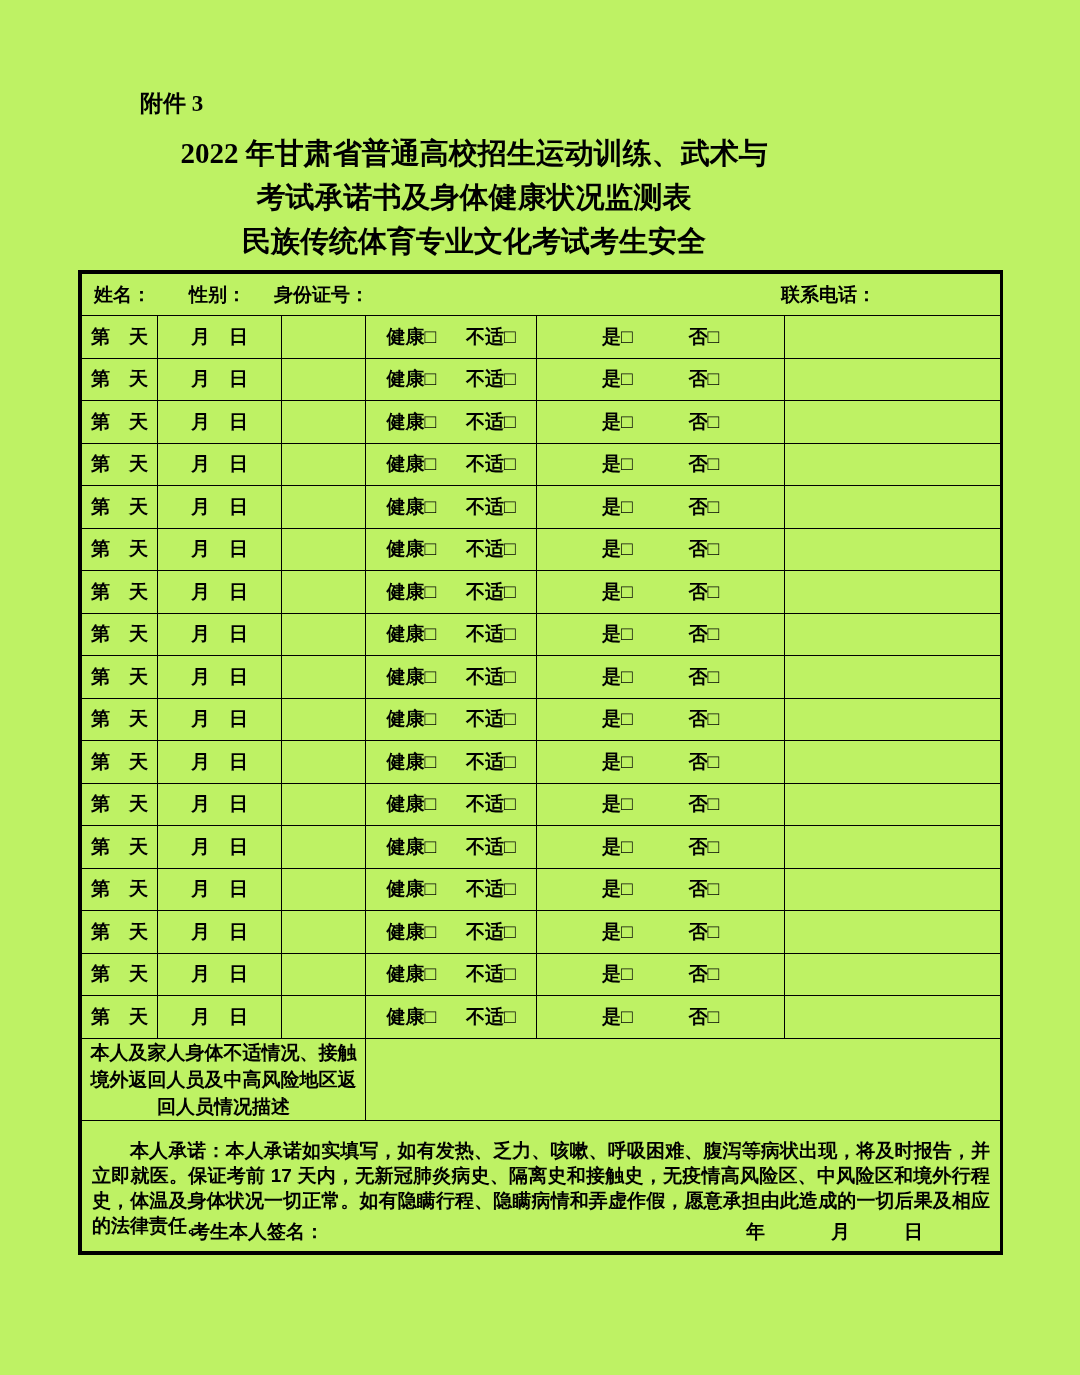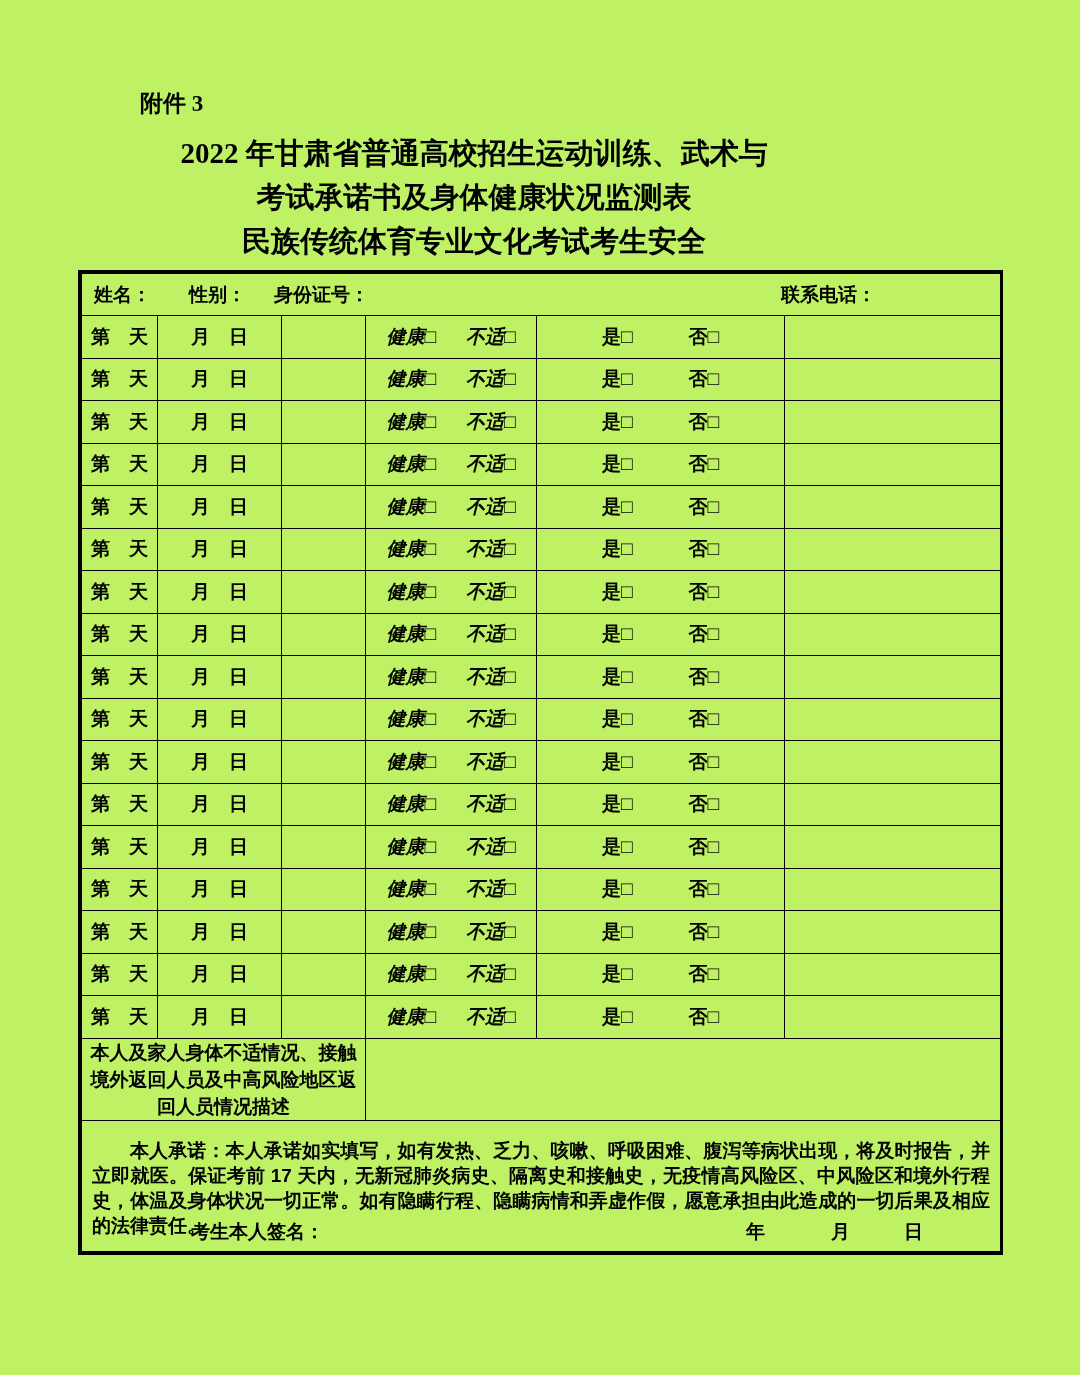--- a/index.html
+++ b/index.html
@@ -47,21 +47,21 @@
   .pos-gender{ left: 107px; }
   .pos-id    { left: 192px; }
   .pos-phone { left: 699px; text-align: center; }
 
   
   tr.head-row th { height: 51px; line-height: 25px; padding: 0 5px; }
 
   
   tr.day-row td { height: 42.5px; }
   .opts { display: flex; justify-content: center; align-items: center; }
-  .opts.health { gap: 30px; font-style: italic; }
+  .opts.health { gap: 30px; }
   .opts.contact { gap: 56px; }
   .opts span { white-space: nowrap; }
 
   
   td.desc-label {
     height: 82px; text-align: left; vertical-align: middle;
     padding: 4px 8px; line-height: 27px; font-size: 19px;
   }
   td.desc-value { height: 82px; }
 

